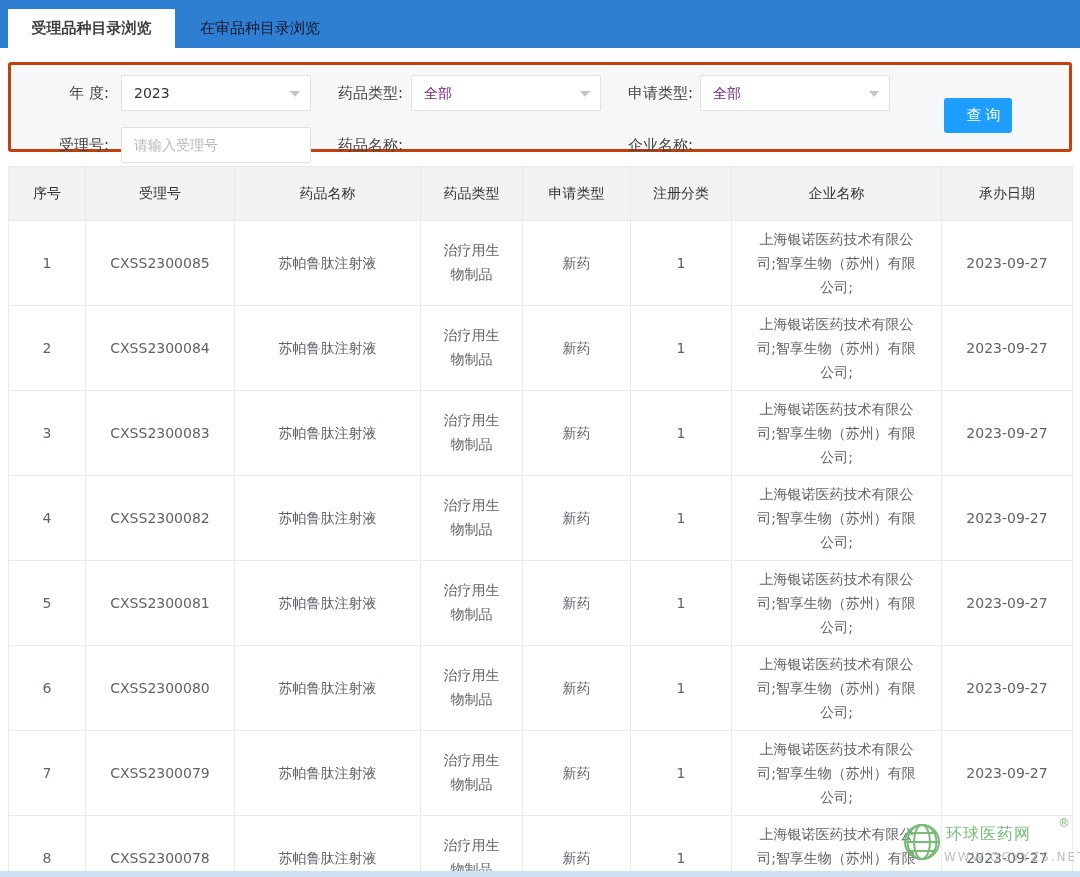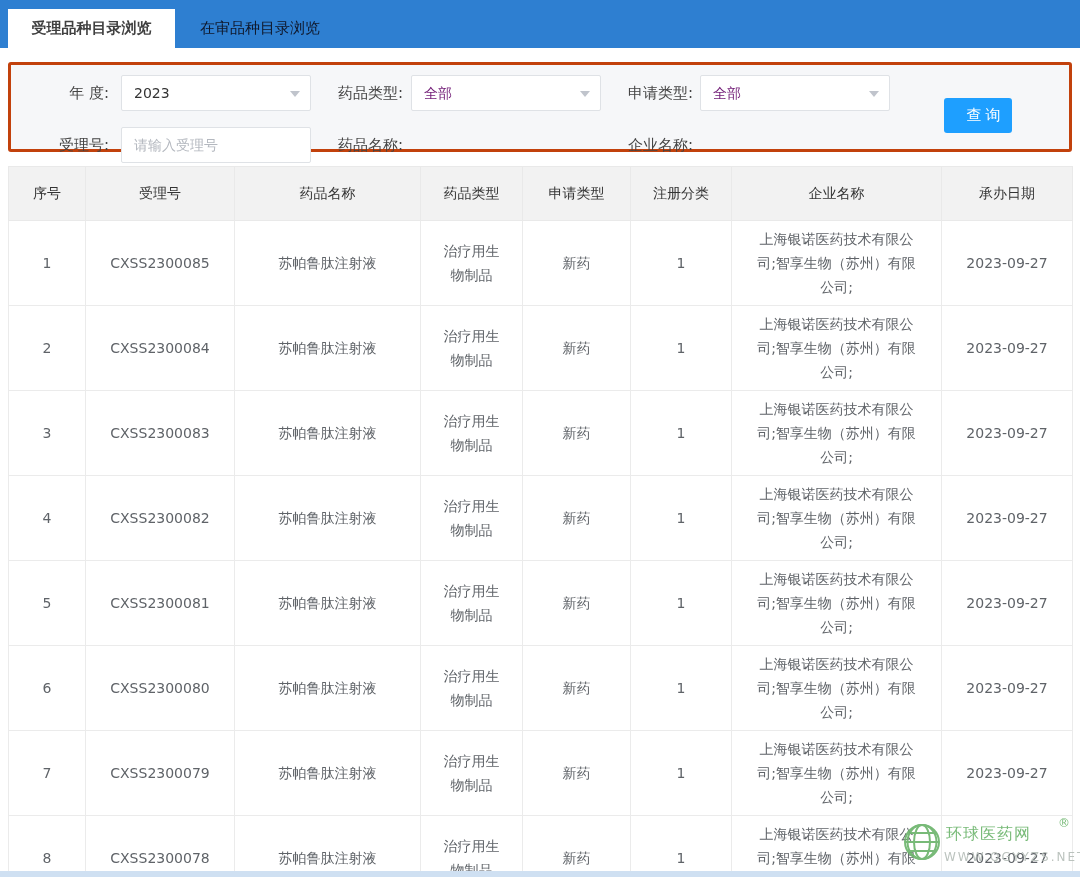--- a/index.html
+++ b/index.html
@@ -99,21 +99,21 @@
     height: 54px; background: #f2f2f2;
     font-weight: normal; color: #333; font-size: 14px;
     border: 1px solid #e9e9e9; text-align: center;
   }
   table.results td {
     height: 85px; text-align: center; vertical-align: middle;
     color: #5f6368; border: 1px solid #ebebeb;
     line-height: 24px; background: #fff;
     padding: 0 8px;
   }
-  table.results td:nth-child(4) { padding: 0 20px; }
+  table.results td:nth-child(4) { padding: 0 20px; font-family: Liberation Mono, monospace; }
   table.results td:nth-child(7) { padding: 0 24px; }
 
   
   .watermark {
     position: absolute; left: 880px; top: 816px;
     width: 200px; height: 58px;
     pointer-events: none; z-index: 5; opacity: 0.92;
   }
   .wm-globe { position: absolute; left: 22px; top: 6px; }
   .wm-name {

